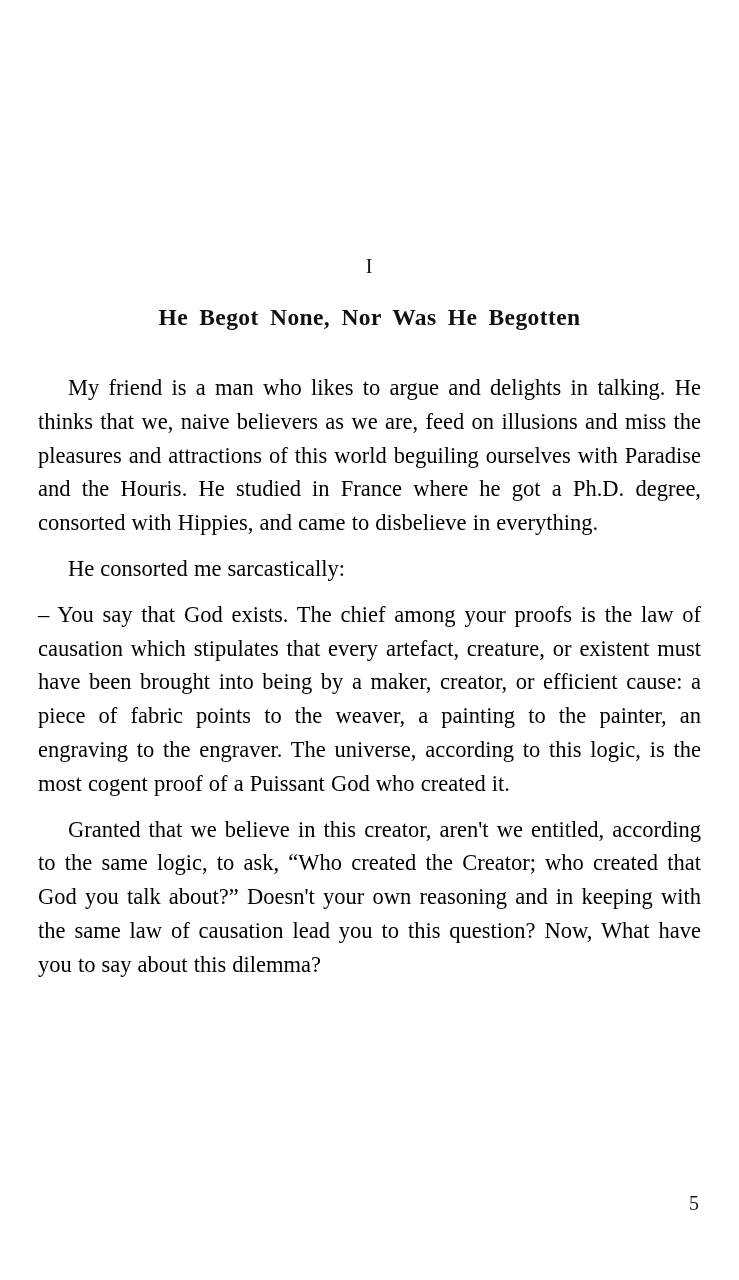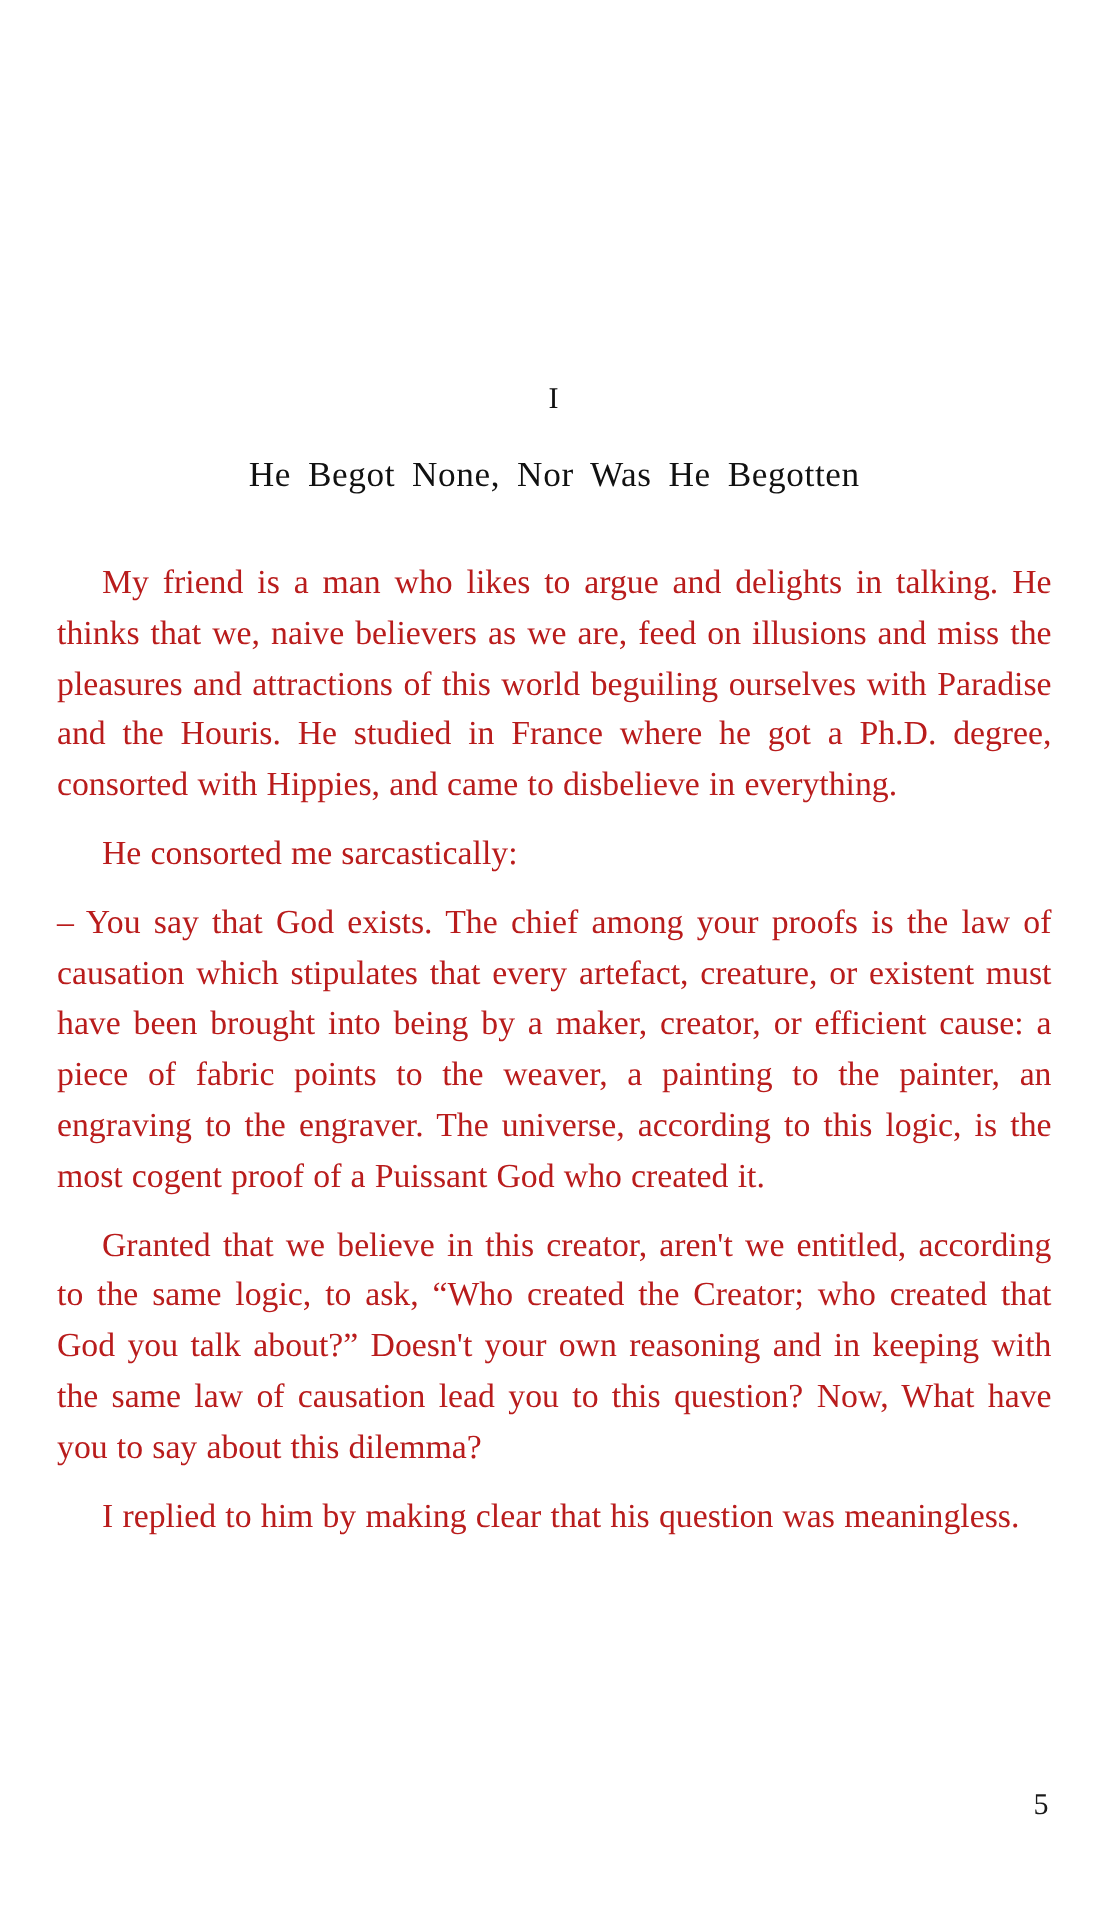--- a/index.html
+++ b/index.html
@@ -28,37 +28,37 @@
     text-align: center;
     font-size: 20px;
     letter-spacing: 1px;
     margin-top: 255px;
     font-family: "Liberation Serif", serif;
     color: #111;
   }
   .chapter-title {
     text-align: center;
     font-size: 23.5px;
-    font-weight: normal;
+    font-weight: bold;
     margin-top: 26px;
     letter-spacing: 0.4px;
     word-spacing: 5px;
     color: #111;
   }
   .body-text {
     margin-top: 40px;
   }
   p.para {
     font-size: 22.5px;
     line-height: 33.8px;
     text-align: justify;
     text-justify: inter-word;
     margin: 0 0 12px 0;
     text-indent: 30px;
-    color: #b91c1c;
+    color: #000000;
     word-spacing: 0.5px;
   }
   p.para.no-indent {
     text-indent: 0;
   }
   p.para:last-child {
     margin-bottom: 0;
   }
   .page-number {
     position: absolute;
@@ -75,18 +75,17 @@
 
   <div class="chapter-number">I</div>
 
   <div class="chapter-title">He Begot None, Nor Was He Begotten</div>
 
   <div class="body-text">
     <p class="para">My friend is a man who likes to argue and delights in talking. He thinks that we, naive believers as we are, feed on illusions and miss the pleasures and attractions of this world beguiling ourselves with Paradise and the Houris. He studied in France where he got a Ph.D. degree, consorted with Hippies, and came to disbelieve in everything.</p>
     <p class="para">He consorted me sarcastically:</p>
     <p class="para no-indent">– You say that God exists. The chief among your proofs is the law of causation which stipulates that every artefact, creature, or existent must have been brought into being by a maker, creator, or efficient cause: a piece of fabric points to the weaver, a painting to the painter, an engraving to the engraver. The universe, according to this logic, is the most cogent proof of a Puissant God who created it.</p>
     <p class="para">Granted that we believe in this creator, aren't we entitled, according to the same logic, to ask, “Who created the Creator; who created that God you talk about?” Doesn't your own reasoning and in keeping with the same law of causation lead you to this question? Now, What have you to say about this dilemma?</p>
-    <p class="para">I replied to him by making clear that his question was meaningless.</p>
   </div>
 
   <div class="page-number">5</div>
 
 </div>
 
 </body></html>

